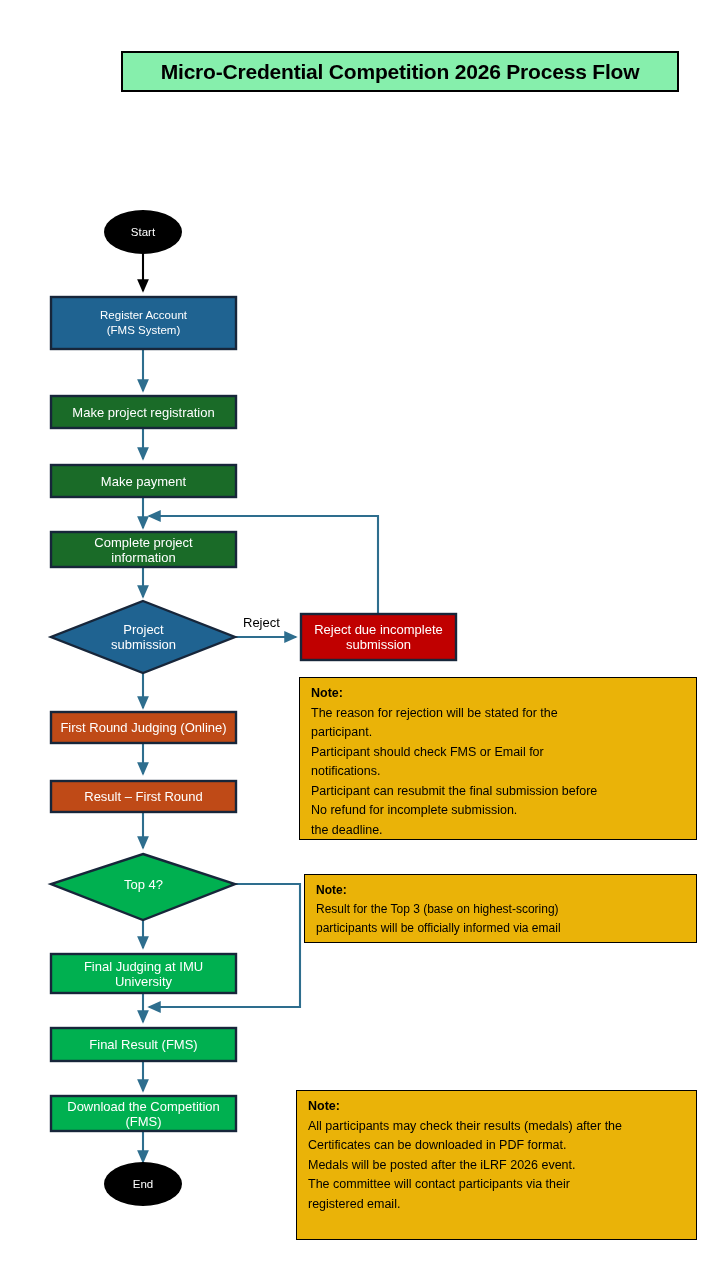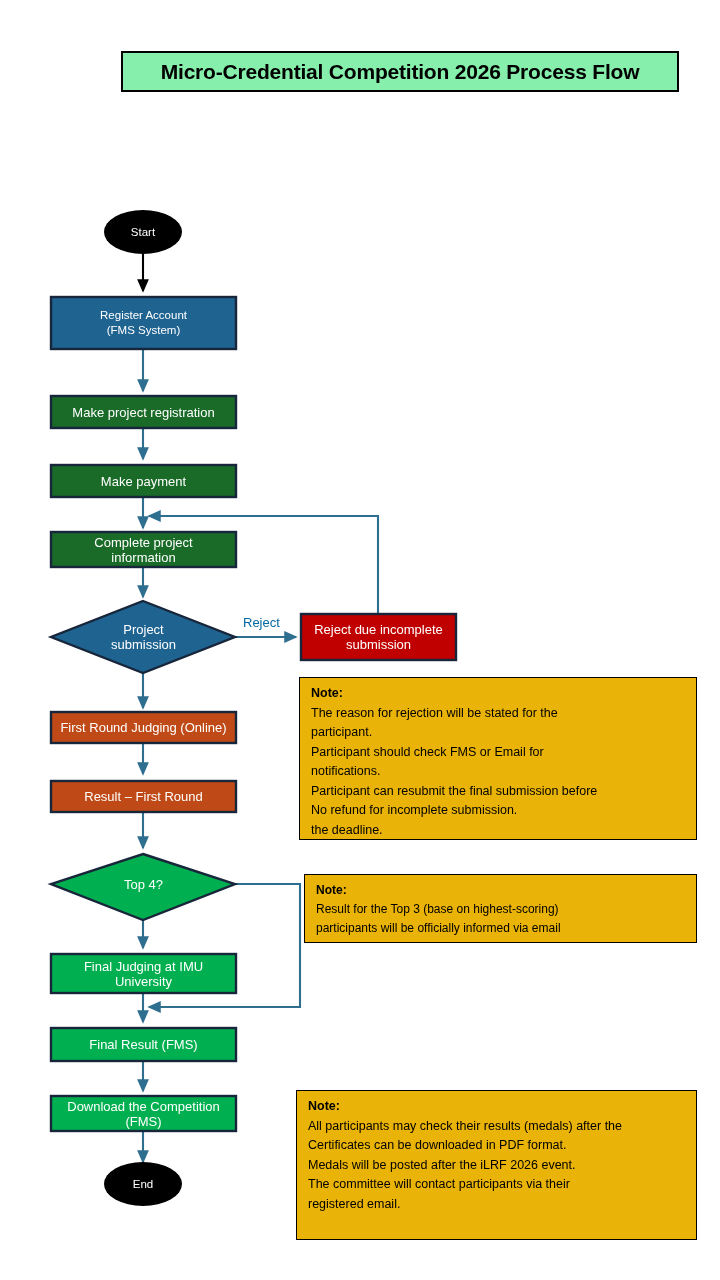--- a/index.html
+++ b/index.html
@@ -60,21 +60,21 @@
     pointer-events: none;
     box-sizing: border-box;
   }
   .node-label.terminator { font-size: 11.5px; }
   .node-label.proc-blue  { font-size: 11.5px; }
 
   
   .edge-label {
     position: absolute;
     font-size: 13px;
-    color: #0369a1;
+    color: #000000;
     white-space: nowrap;
   }
 
   
   .note-box {
     position: absolute;
     border: 1.3px solid #000000;
     background: #eab308;
     box-sizing: border-box;
     padding: 6px 9px 6px 11px;

